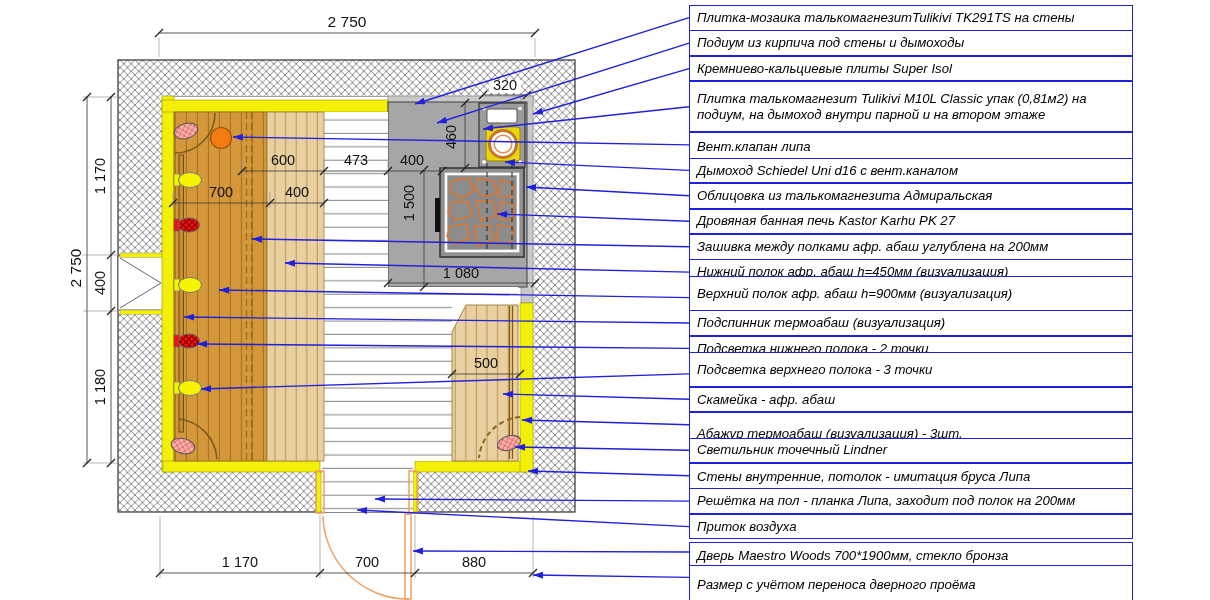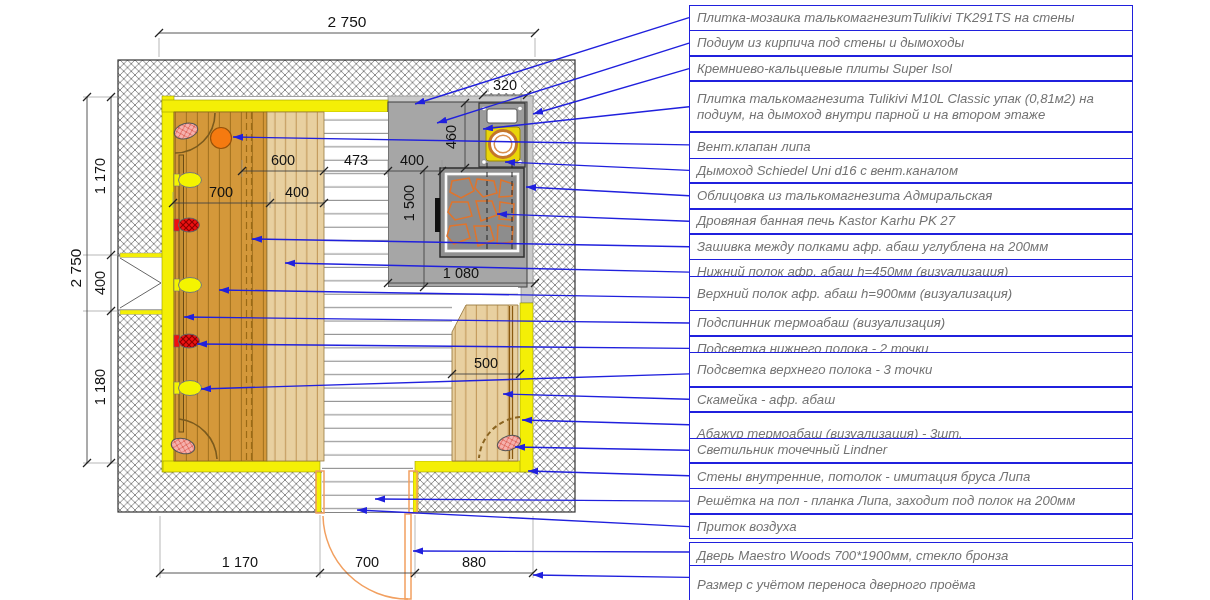--- a/index.html
+++ b/index.html
@@ -1,21 +1,21 @@
 <!DOCTYPE html>
 <html><head>
 <meta charset="utf-8">
 <style>
   html,body{margin:0;padding:0;background:#fff;}
   #stage{position:relative;width:1210px;height:600px;background:#fff;overflow:hidden;
          font-family:"Liberation Sans",sans-serif;}
   #plan-svg{position:absolute;left:0;top:0;}
   #callouts{position:absolute;left:0;top:0;width:1210px;height:600px;pointer-events:none;}
   .co{position:absolute;left:689px;width:444px;box-sizing:border-box;
-      border:1.5px solid #2020dd;background:#fff;color:#737373;
+      border:1.5px solid #2020dd;background:#fff;color:#000000;
       font-style:italic;font-size:13.2px;line-height:1.18;
       display:flex;align-items:center;padding:0 4px 0 7px;}
   .dimtxt{font-size:14.5px;fill:#111;font-family:"Liberation Sans",sans-serif;}
   .dimbig{font-size:15.5px;}
 </style>
 </head>
 <body>
 
 <div id="stage">
 
@@ -276,21 +276,21 @@
     <line x1="689" y1="526.6" x2="357" y2="510"></line>
     <line x1="689" y1="552.0" x2="413" y2="551"></line>
     <line x1="689" y1="577.4" x2="533" y2="575"></line>
   </g>
 </svg>
 
 <div id="callouts">
   <div class="co" style="top:5px;height:25.5px">Плитка-мозаика талькомагнезитTulikivi TK291TS на стены</div>
   <div class="co" style="top:30.4px;height:25.5px">Подиум из кирпича под стены и дымоходы</div>
   <div class="co" style="top:55.9px;height:25.5px">Кремниево-кальциевые плиты Super Isol</div>
-  <div class="co" style="top:81.3px;height:50.9px">Плитка талькомагнезита Tulikivi M10L Classic упак (0,81м2) на подиум, на дымоход внутри парной и на втором этаже</div>
+  <div class="co" style="top:81.3px;height:50.9px">Плитка талькомагнезит Tulikivi M10L Classic упак (0,81м2) на подиум, на дымоход внутри парной и на втором этаже</div>
   <div class="co" style="top:132.2px;height:30px">Вент.клапан липа</div>
   <div class="co" style="top:157.7px;height:25.5px">Дымоход Schiedel Uni d16 с вент.каналом</div>
   <div class="co" style="top:183.1px;height:25.5px">Облицовка из талькомагнезита Адмиральская</div>
   <div class="co" style="top:208.5px;height:25.5px">Дровяная банная печь Kastor Karhu PK 27</div>
   <div class="co" style="top:234px;height:25.5px">Зашивка между полками афр. абаш углублена на 200мм</div>
   <div class="co" style="top:259.4px;height:25.5px">Нижний полок афр. абаш h=450мм (визуализация)</div>
   <div class="co" style="top:276px;height:36px">Верхний полок афр. абаш h=900мм (визуализация)</div>
   <div class="co" style="top:310.3px;height:25.5px">Подспинник термоабаш (визуализация)</div>
   <div class="co" style="top:335.7px;height:25.5px">Подсветка нижнего полока - 2 точки</div>
   <div class="co" style="top:352px;height:35px">Подсветка верхнего полока - 3 точки</div>

